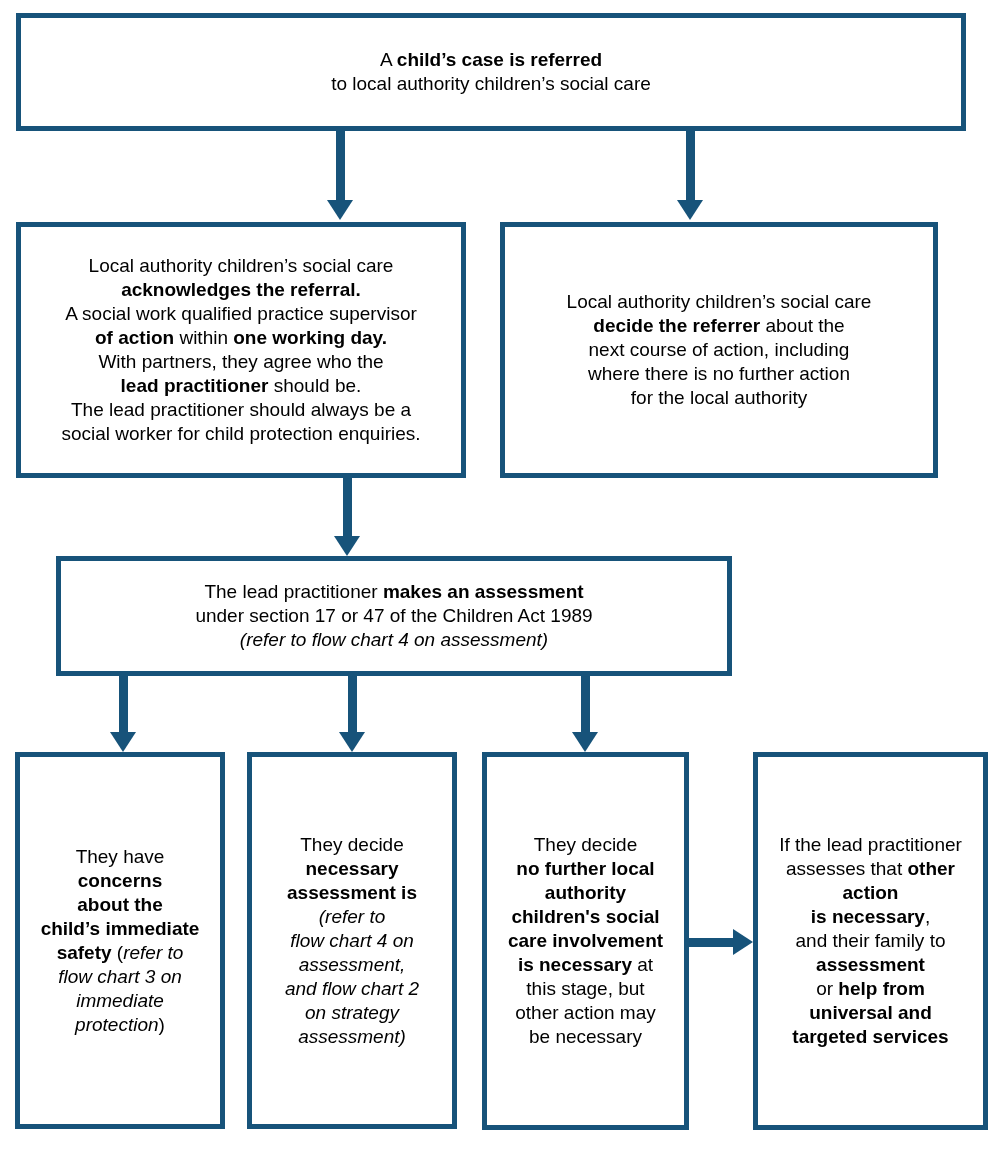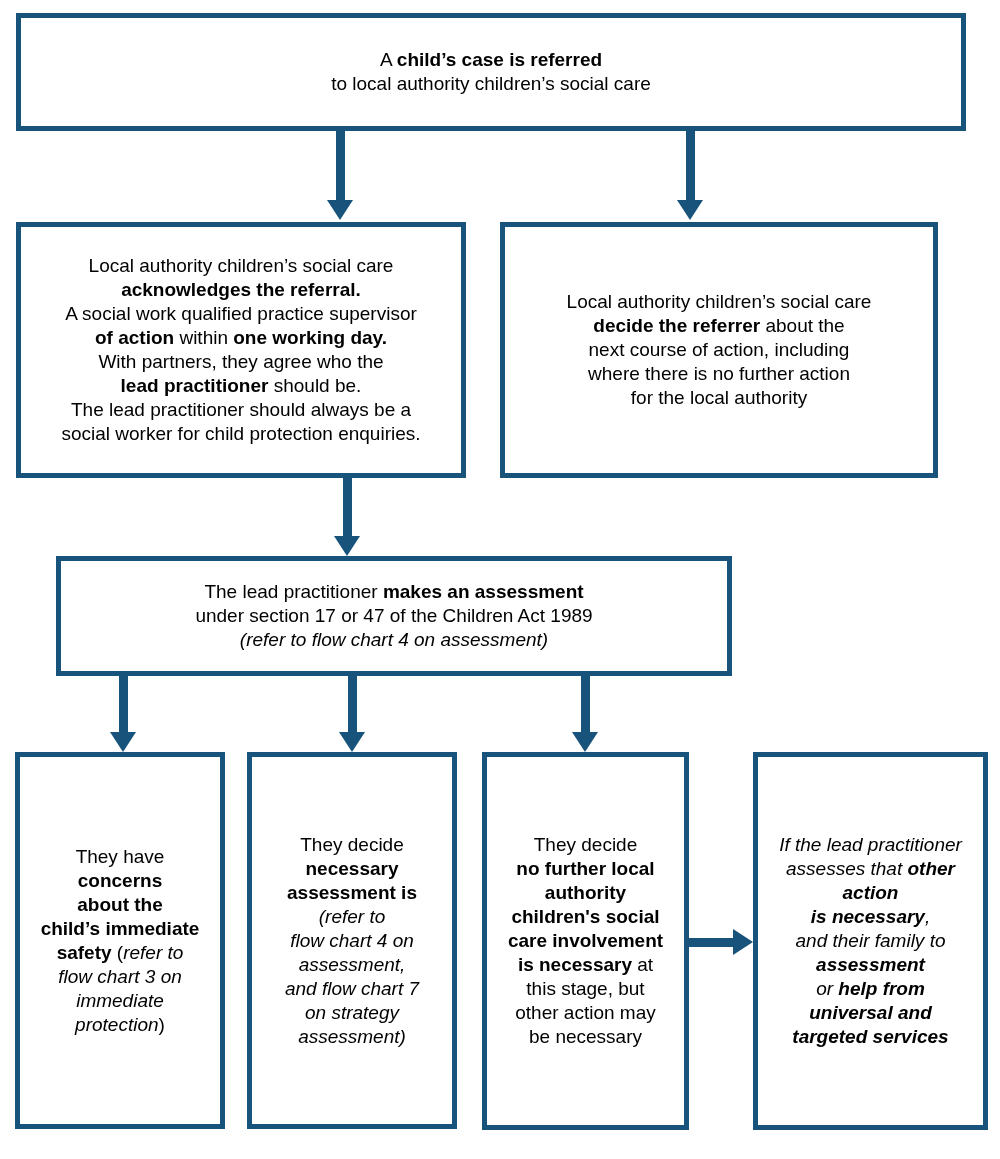--- a/index.html
+++ b/index.html
@@ -29,21 +29,21 @@
   .i { font-style: italic; }
 
   
   .box-referral            { left: 16px;  top: 13px;  width: 950px; height: 118px; }
   .box-acknowledge         { left: 16px;  top: 222px; width: 450px; height: 256px; }
   .box-inform              { left: 500px; top: 222px; width: 438px; height: 256px; }
   .box-assessment          { left: 16px;  top: 556px; width: 676px; height: 120px; margin-left: 40px; }
   .box-immediate-safety    { left: 15px;  top: 752px; width: 210px; height: 377px; }
   .box-further-assessment  { left: 247px; top: 752px; width: 210px; height: 377px; }
   .box-no-further          { left: 482px; top: 752px; width: 207px; height: 378px; }
-  .box-other-action        { left: 753px; top: 752px; width: 235px; height: 378px; font-style: italic; }
+  .box-other-action        { left: 753px; top: 752px; width: 235px; height: 378px; }
 
   
   .arrow { position: absolute; }
   .arrow .stem { position: absolute; background: var(--accent, #17537A); }
   .arrow .head { position: absolute; width: 0; height: 0; }
   .arrow.down { width: 26px; }
   .arrow.down .stem { left: 8.5px; top: 0; width: 9px; height: calc(100% - 18px); }
   .arrow.down .head {
     left: 0; bottom: 0;
     border-left: 13px solid transparent;
@@ -112,21 +112,21 @@
       <div class="line"><span class="i">protection</span><span>)</span></div>
     </div>
 
   <div class="flowbox box-further-assessment">
       <div class="line"><span>They decide</span></div>
       <div class="line"><span class="b">necessary</span></div>
       <div class="line"><span class="b">assessment is</span></div>
       <div class="line"><span class="i">(refer to</span></div>
       <div class="line"><span class="i">flow chart 4 on</span></div>
       <div class="line"><span class="i">assessment,</span></div>
-      <div class="line"><span class="i">and flow chart 7</span></div>
+      <div class="line"><span class="i">and flow chart 2</span></div>
       <div class="line"><span class="i">on strategy</span></div>
       <div class="line"><span class="i">assessment)</span></div>
     </div>
 
   <div class="flowbox box-no-further">
       <div class="line"><span>They decide</span></div>
       <div class="line"><span class="b">no further local</span></div>
       <div class="line"><span class="b">authority</span></div>
       <div class="line"><span class="b">children's social</span></div>
       <div class="line"><span class="b">care involvement</span></div>

